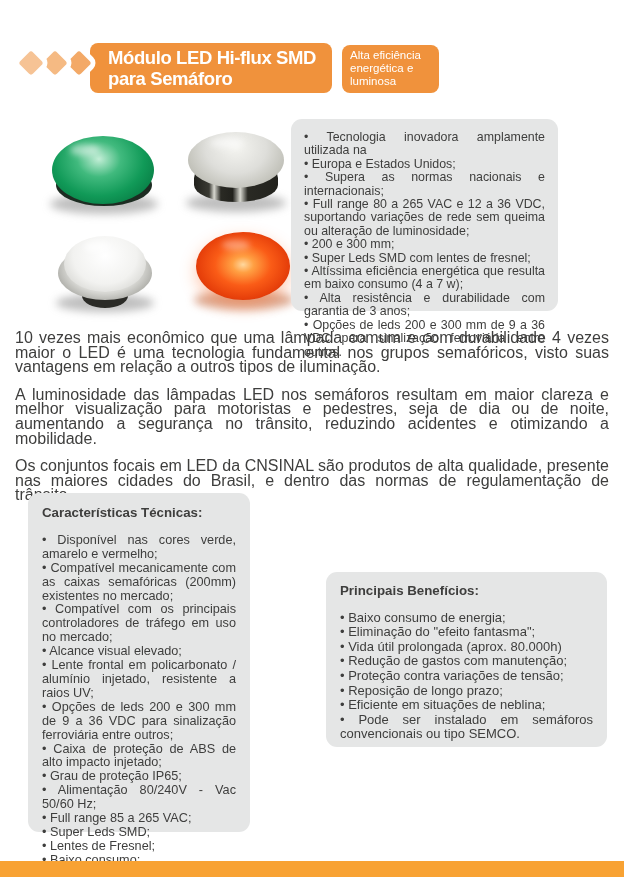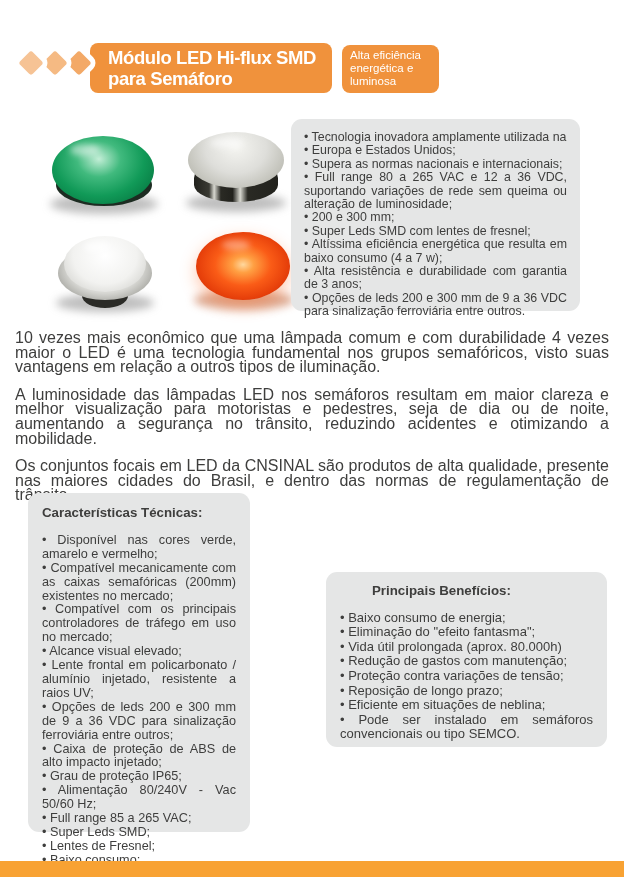--- a/index.html
+++ b/index.html
@@ -77,28 +77,28 @@
   
   .puck.red{left:158px;top:108px;width:110px;height:84px;}
   .puck.red .p-shadow{left:6px;top:60px;width:100px;height:20px;background:rgba(180,70,20,.45);}
   .puck.red .p-dome{left:8px;top:2px;width:94px;height:68px;
     background:radial-gradient(ellipse at 50% 48%, #ffd89e 0%, #ffa043 16%, #fa5c17 42%, #e63f0a 68%, #bd3008 92%, #a32a07 100%);
     box-shadow:0 6px 16px rgba(255,100,30,.35);}
   .puck.red .p-hi{left:34px;top:10px;width:28px;height:10px;opacity:.5;}
 
   
   .gray-box{position:absolute;background:var(--box-gray);border-radius:11px;color:var(--text-gray);}
-  .intro-box{left:291px;top:119px;width:289px;height:192px;padding:12px 13px;font-size:12.4px;line-height:13.4px;}
+  .intro-box{left:291px;top:119px;width:267px;height:192px;padding:12px 13px;font-size:12.4px;line-height:13.4px;}
   .intro-box .item{text-align:justify;}
   .box-title{font-weight:bold;font-size:13.3px;}
   .tech-box{left:28px;top:493px;width:222px;height:339px;padding:13px 14px;font-size:12.7px;line-height:13.9px;}
   .tech-box .box-title{margin-bottom:14px;}
   .tech-box .item{text-align:justify;}
   .benefits-box{left:326px;top:572px;width:281px;height:175px;padding:12px 14px;font-size:13px;line-height:14.6px;}
-  .benefits-box .box-title{margin-bottom:12px;margin-left:32px;}
+  .benefits-box .box-title{margin-bottom:12px;}
   .benefits-box .item{text-align:justify;}
 
   
   .body-copy{position:absolute;left:15px;top:331px;width:594px;font-size:16px;line-height:14.6px;}
   .body-copy p{text-align:justify;margin-bottom:13px;}
 
   
   .footer-bar{position:absolute;left:0;bottom:0;width:624px;height:16px;background:var(--footer-orange);}
 </style>
 </head>

